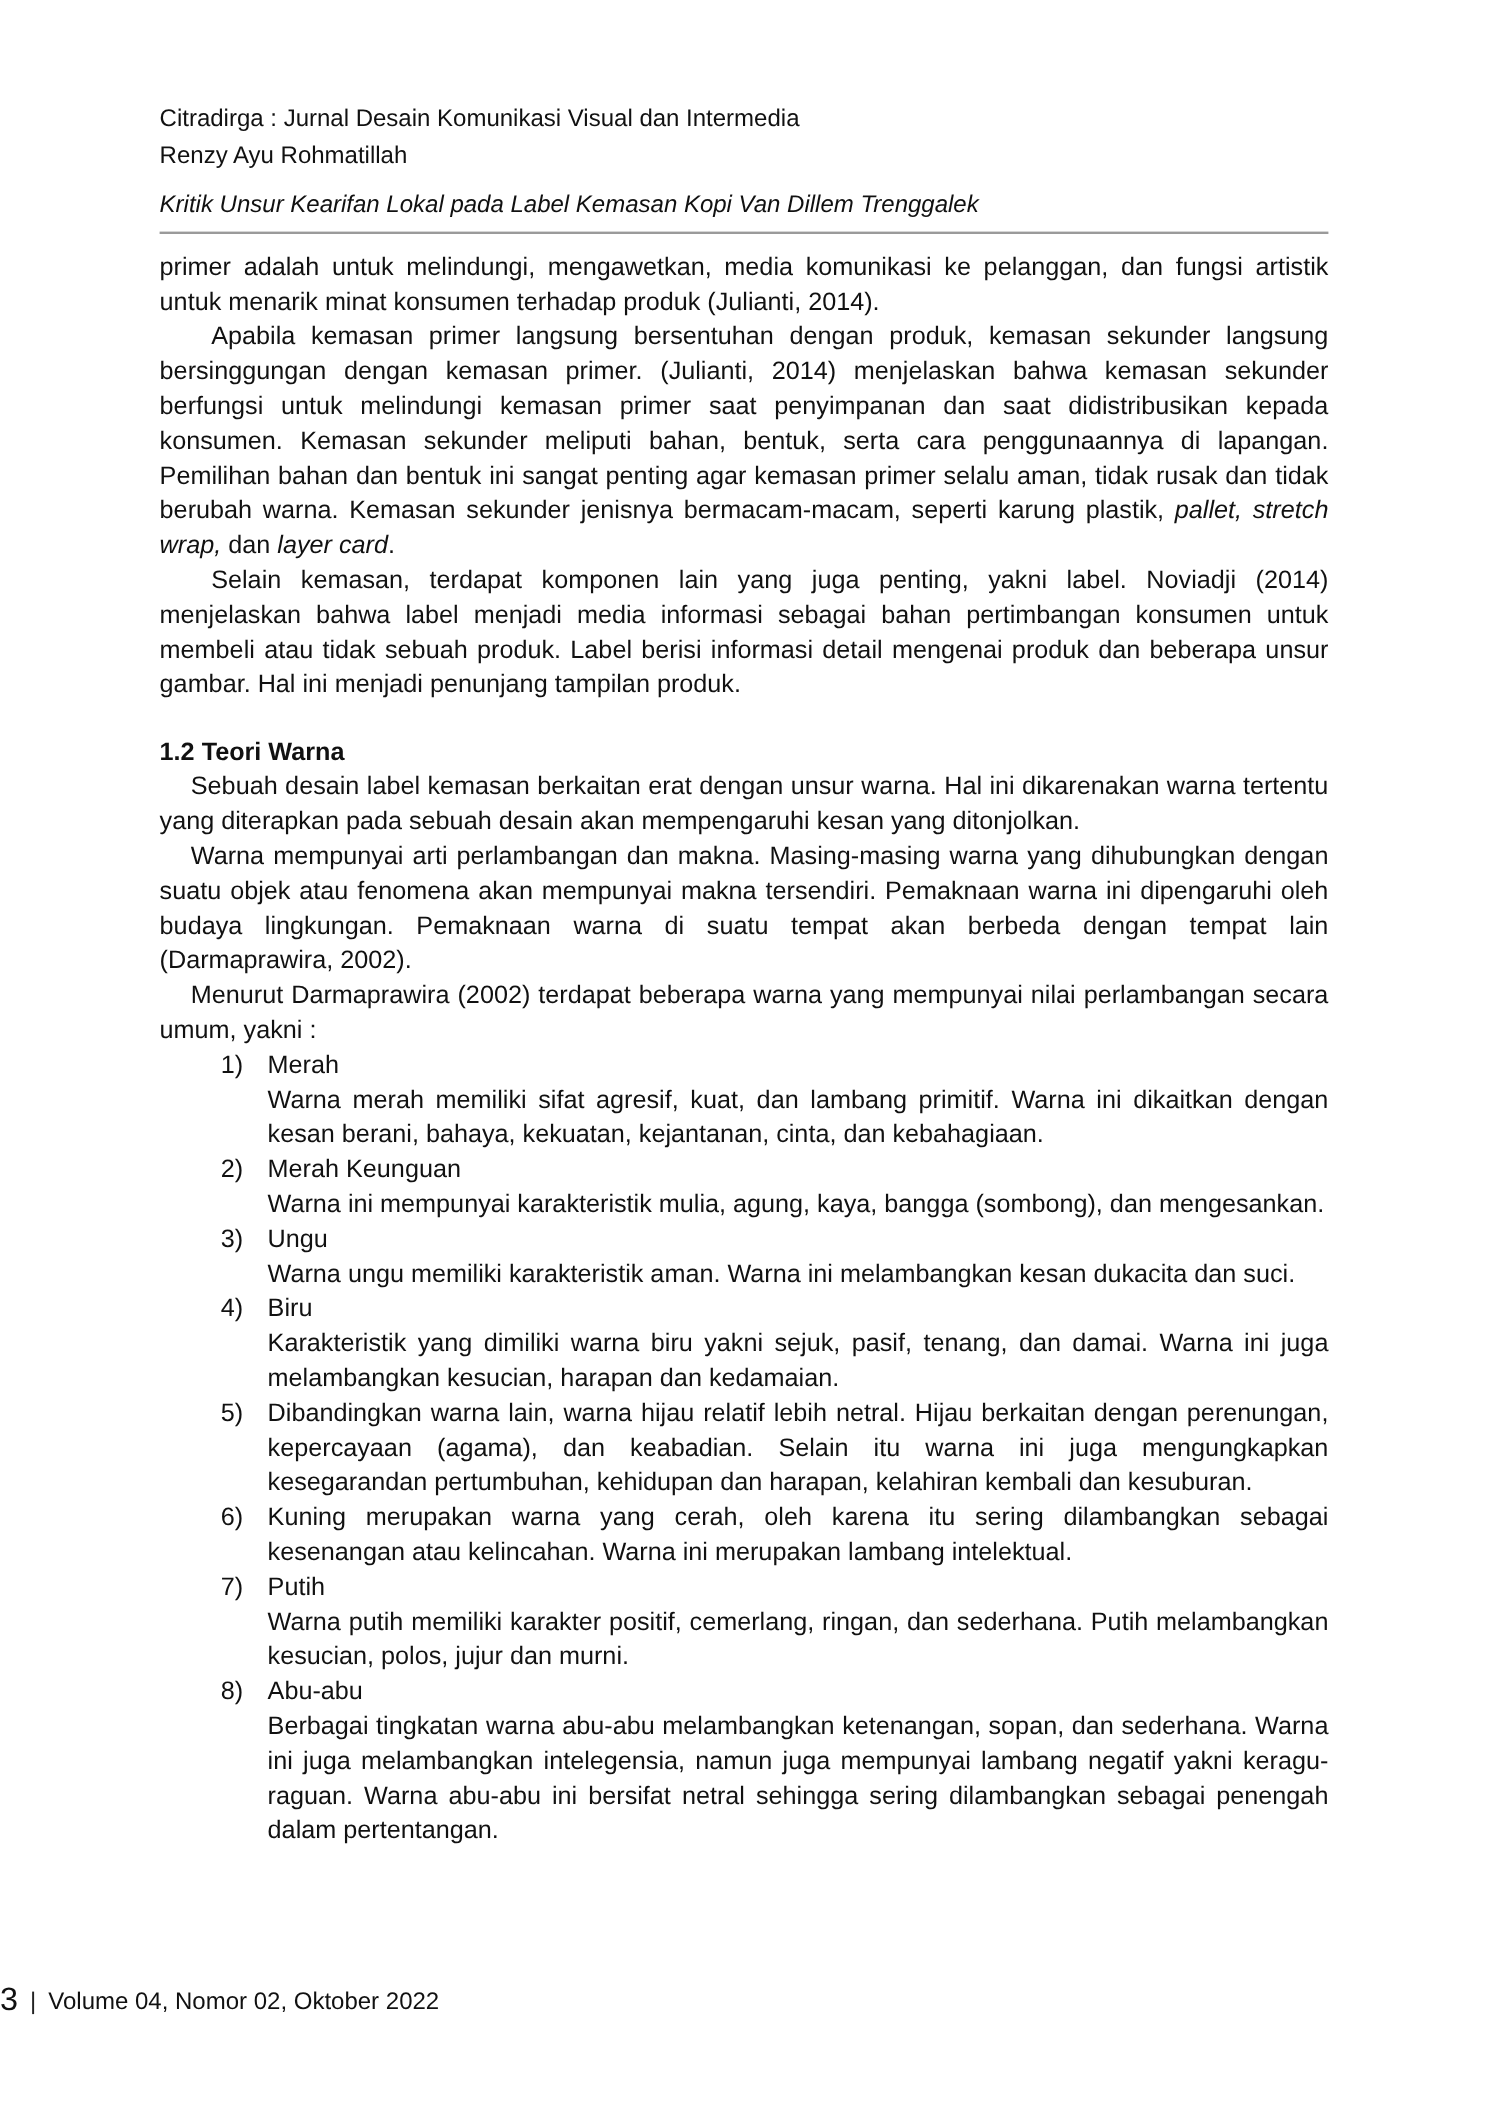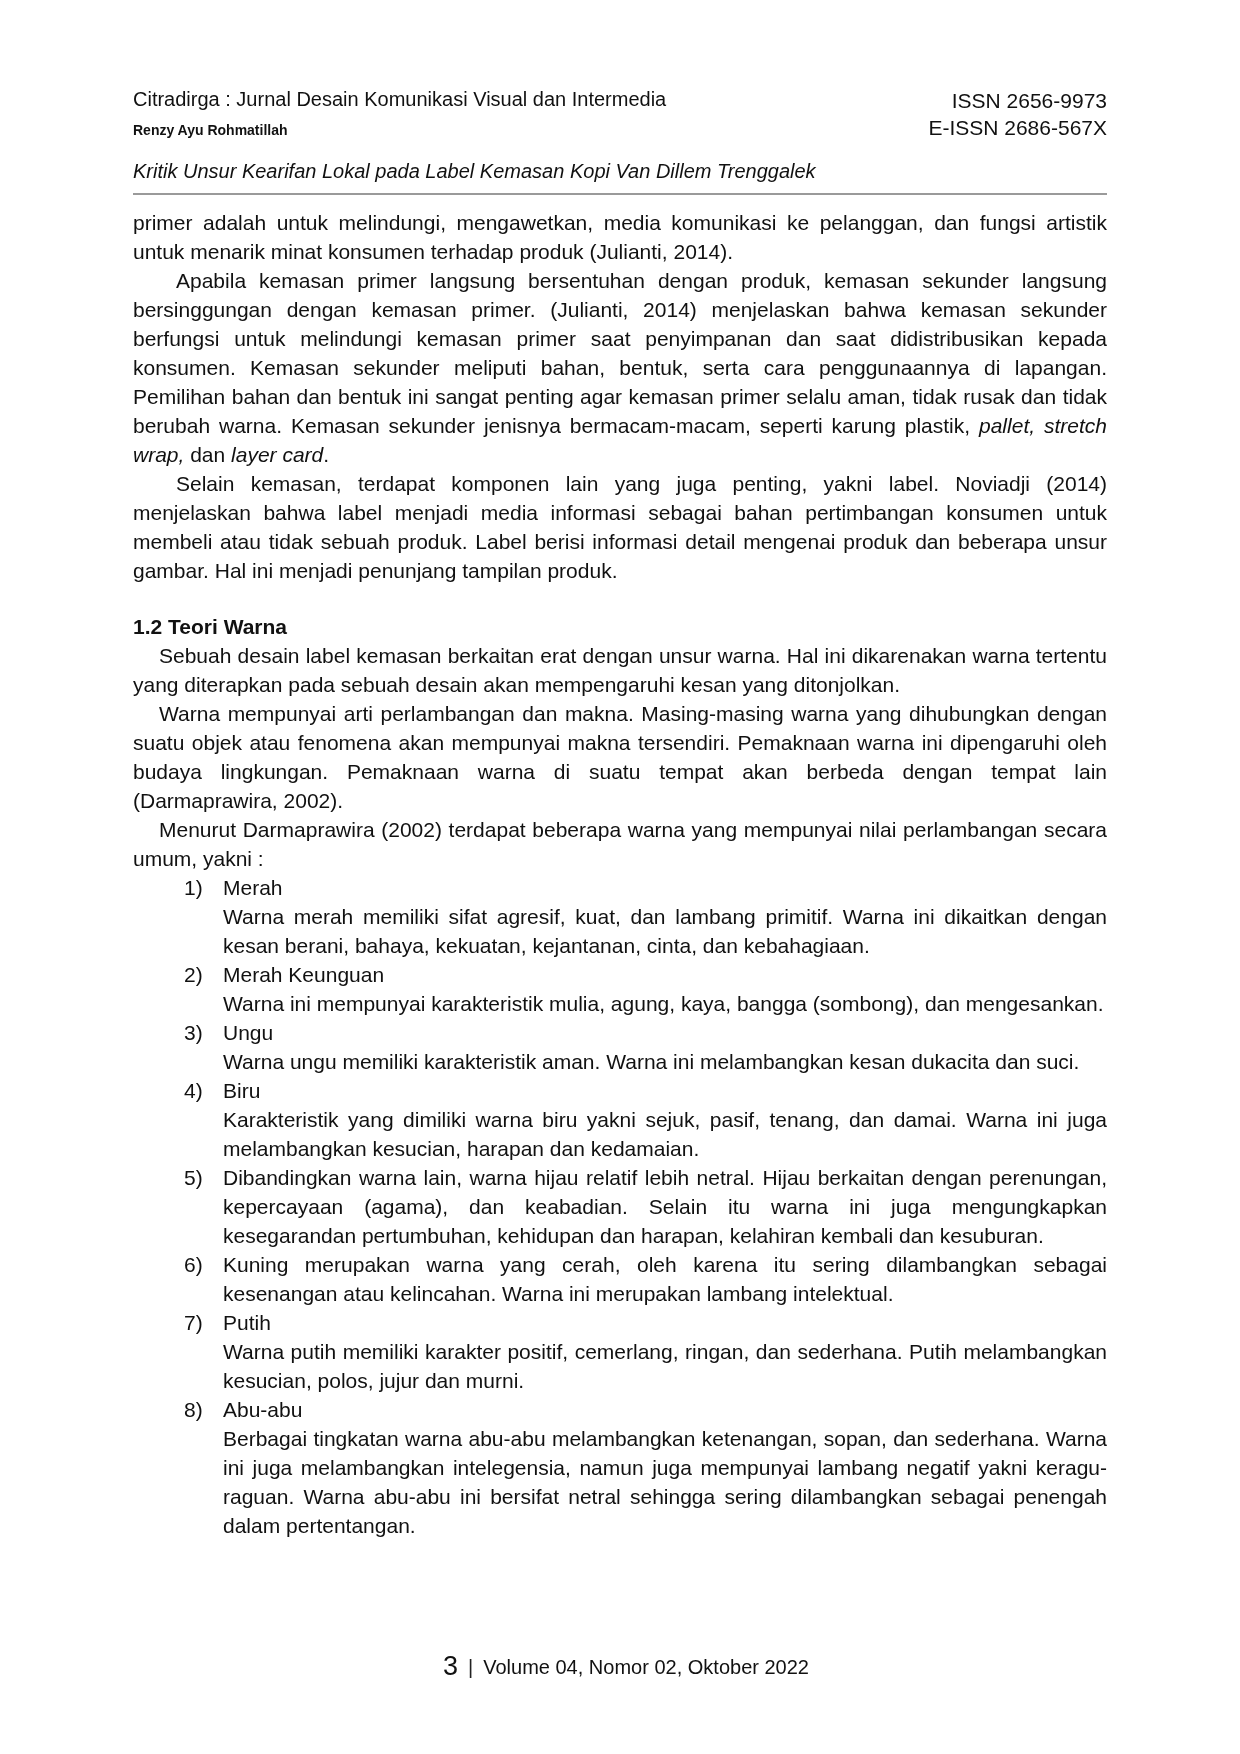--- a/index.html
+++ b/index.html
@@ -32,21 +32,21 @@
   }
   .header-left { flex: 1 1 auto; }
   .header-right {
     flex: 0 0 auto;
     text-align: right;
     font-size: 21px;
     line-height: 27px;
     padding-top: 1px;
   }
   .journal-title { font-size: 20px; line-height: 27px; }
-  .author-name   { font-size: 14px; line-height: 27px; font-weight: bold; margin-top: 4px; }
+  .author-name   { font-size: 20px; line-height: 27px; font-weight: normal; margin-top: 4px; }
   .article-title { font-size: 20px; line-height: 27px; font-style: italic; margin-top: 14px; }
 
   
   .content {
     position: absolute;
     top: 208px; left: 133px;
     width: 974px;
     font-size: 21px;
     line-height: 29px;
     text-align: justify;
@@ -68,46 +68,42 @@
     position: absolute;
     left: 51px; top: 0;
     text-indent: 0;
   }
   .li-name { display: block; text-align: left; }
   .li-desc { margin: 0; text-align: justify; }
 
   
   .footer {
     position: absolute;
-    left: 12px; right: 0;
+    left: 0; right: 0;
     bottom: 72px;
-    text-align: center;
+    text-align: left;
     font-size: 20px;
     color: #111111;
     white-space: nowrap;
     margin-top: 20px;
   }
   .footer .page-num { font-size: 27px; vertical-align: -1px; }
   .footer .sep { padding: 0 10px; color: #222; }
 </style>
 </head>
 <body>
 
 <div class="page">
 
   <div class="header">
     <div class="header-row">
       <div class="header-left">
         <div class="journal-title">Citradirga : Jurnal Desain Komunikasi Visual dan Intermedia</div>
         <div class="author-name">Renzy Ayu Rohmatillah</div>
         <div class="article-title">Kritik Unsur Kearifan Lokal pada Label Kemasan Kopi Van Dillem Trenggalek</div>
-      </div>
-      <div class="header-right">
-        <div>ISSN 2656-9973</div>
-        <div>E-ISSN 2686-567X</div>
       </div>
     </div>
   </div>
 
   <div class="content">
 
     <p class="para">primer adalah untuk melindungi, mengawetkan, media komunikasi ke pelanggan, dan fungsi artistik untuk menarik minat konsumen terhadap produk (Julianti, 2014).</p>
 
     <p class="para indent-lg"><span>Apabila kemasan primer langsung bersentuhan dengan produk, kemasan sekunder langsung bersinggungan dengan kemasan primer. (Julianti, 2014) menjelaskan bahwa kemasan sekunder berfungsi untuk melindungi kemasan primer saat penyimpanan dan saat didistribusikan kepada konsumen. Kemasan sekunder meliputi bahan, bentuk, serta cara penggunaannya di lapangan. Pemilihan bahan dan bentuk ini sangat penting agar kemasan primer selalu aman, tidak rusak dan tidak berubah warna. Kemasan sekunder jenisnya bermacam-macam, seperti karung plastik, </span><i>pallet, stretch wrap,</i><span> dan </span><i>layer card</i><span>.</span></p>
 

